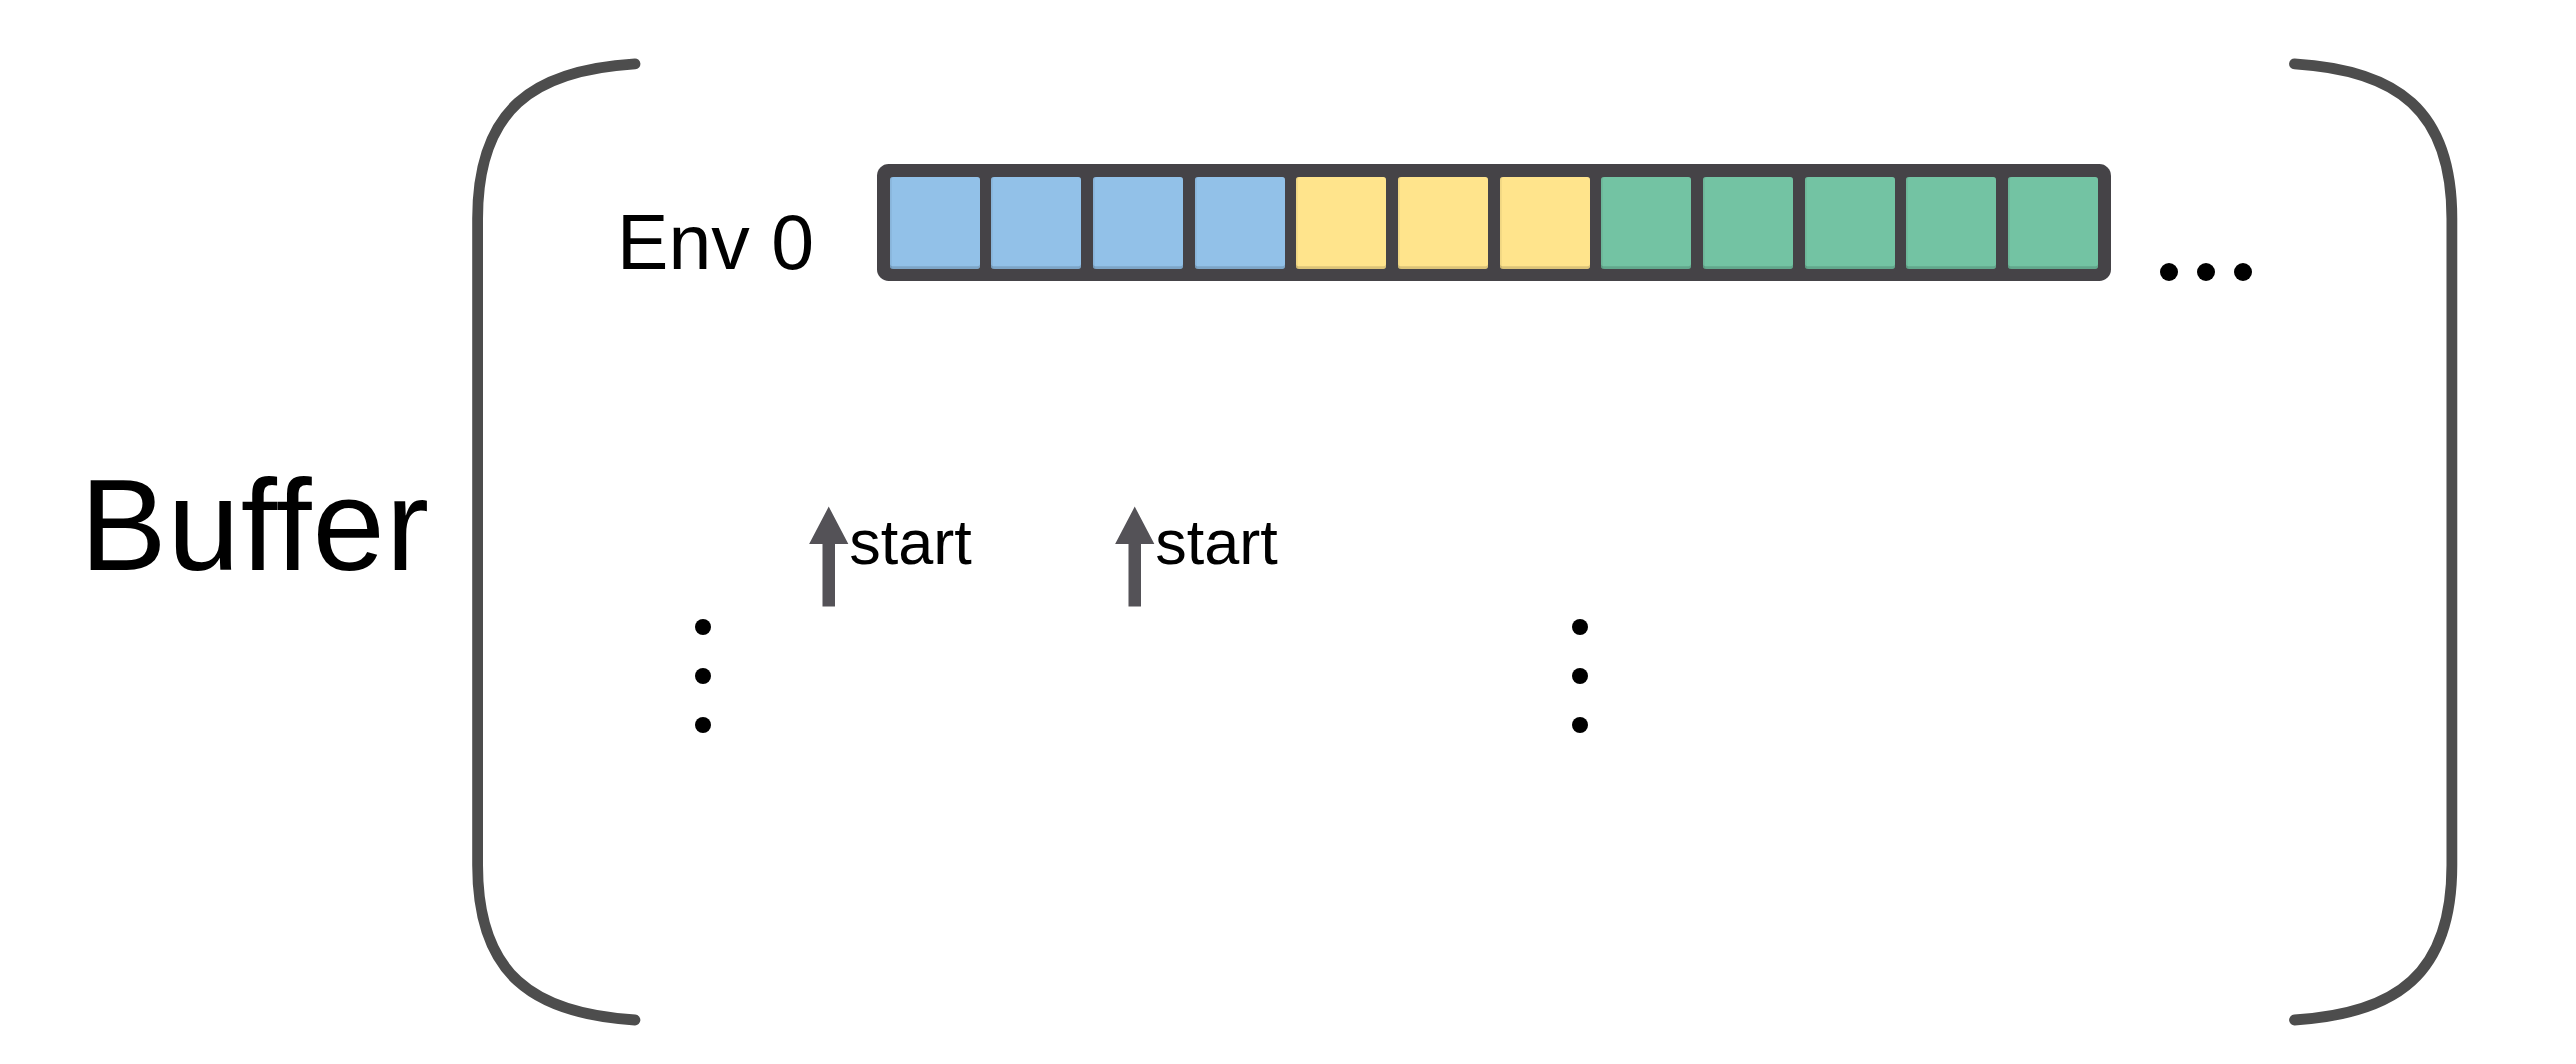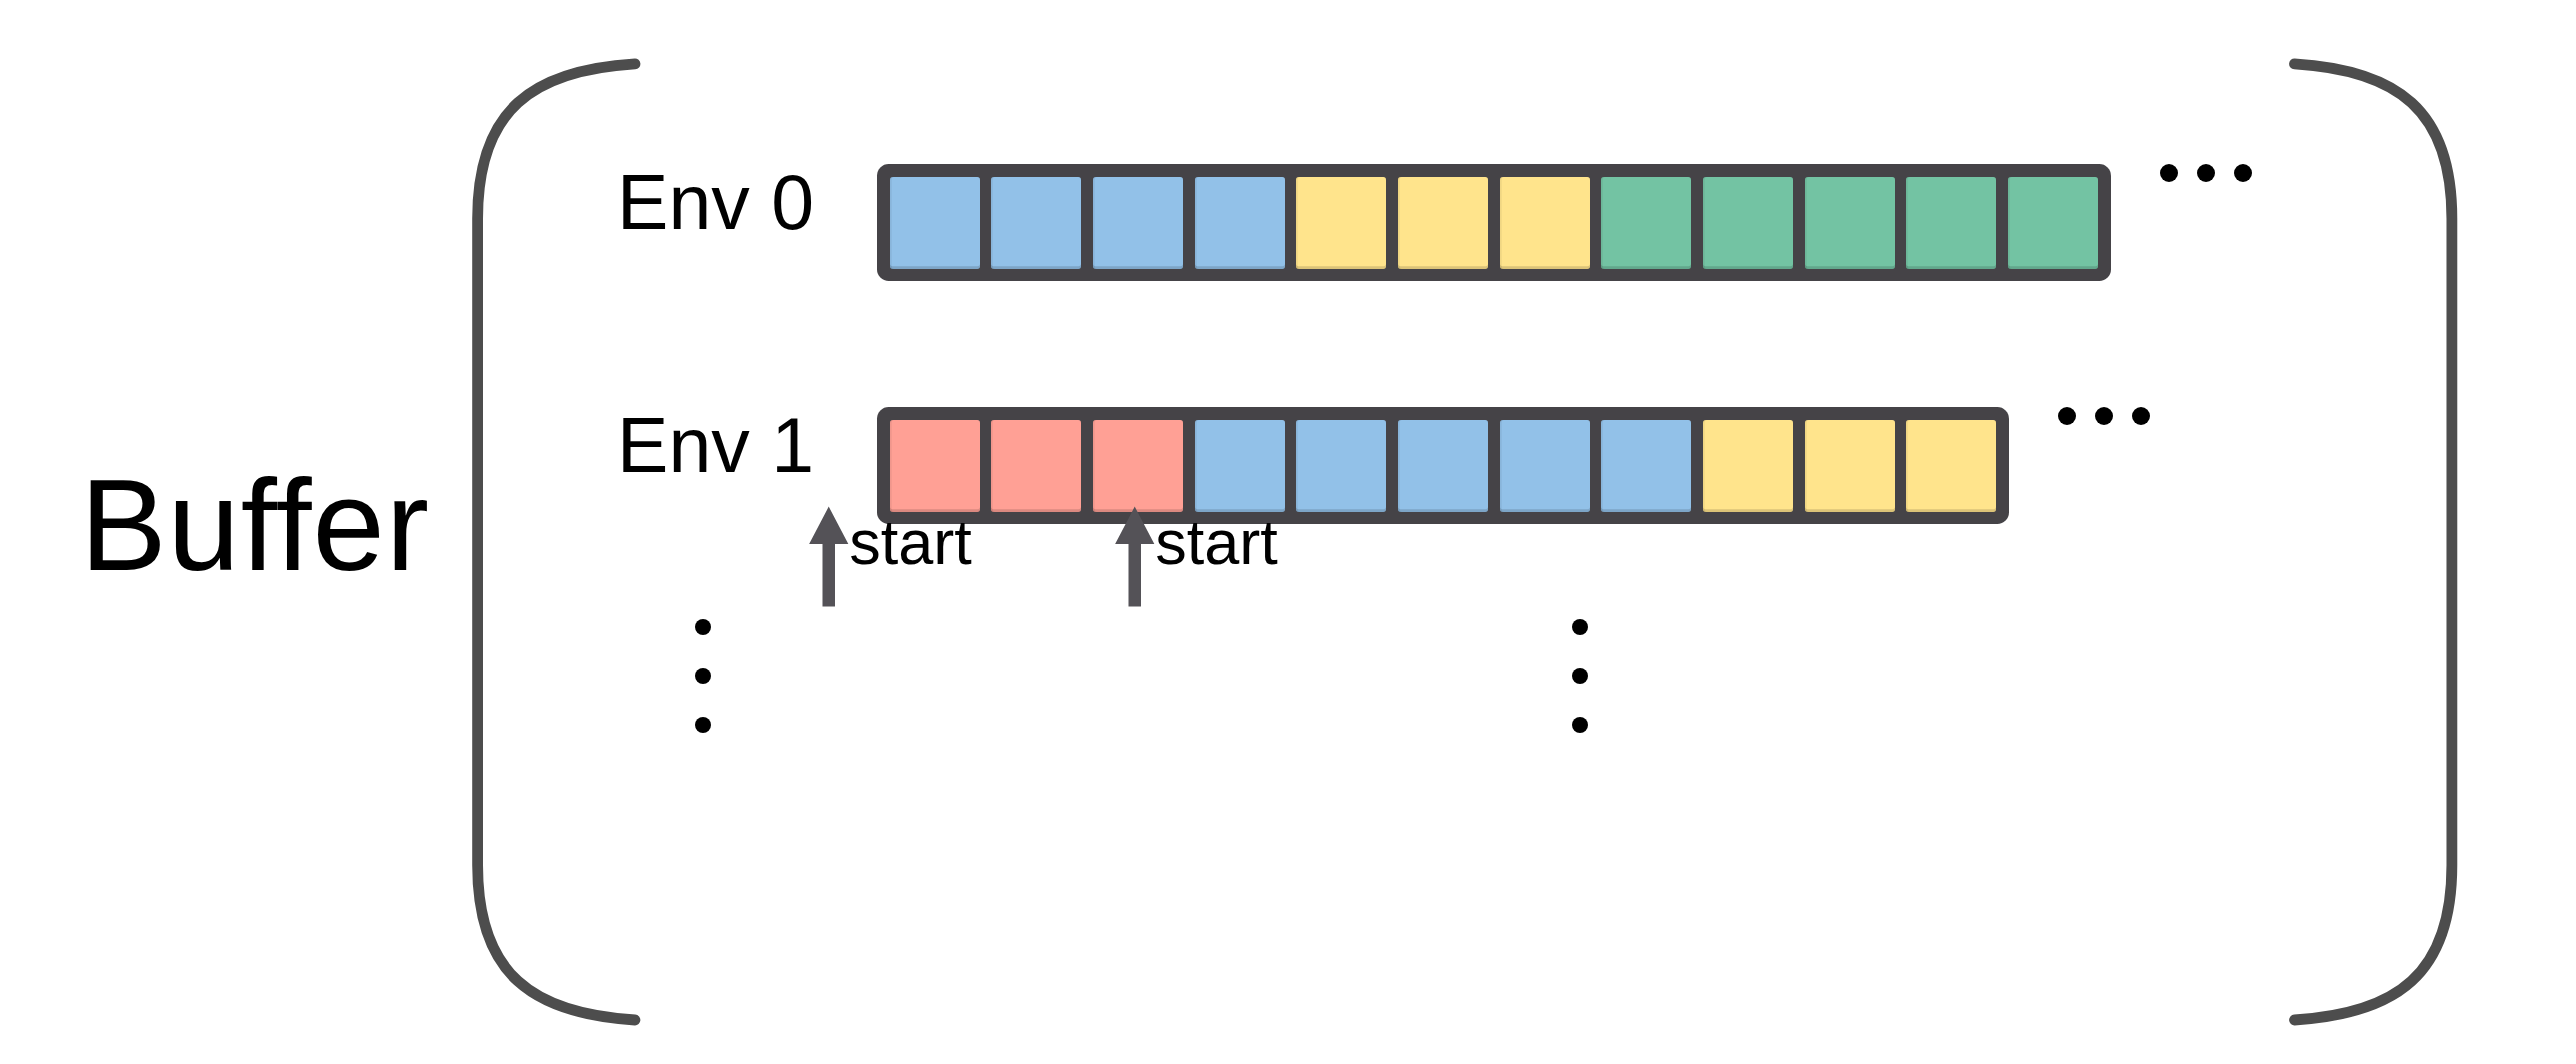--- a/index.html
+++ b/index.html
@@ -3,21 +3,21 @@
 <meta charset="utf-8">
 <style>
   html,body{margin:0;padding:0;background:#ffffff;}
   body{width:2576px;height:1065px;font-family:"Liberation Sans", sans-serif;color:#000;}
   .stage{position:relative;width:2576px;height:1065px;overflow:hidden;background:#fff;}
 
   .buffer-title{position:absolute;left:80px;top:454px;font-size:130px;line-height:1.1;letter-spacing:0.9px;}
 
   .bracket-svg{position:absolute;left:0;top:0;}
 
-  .env-row{position:absolute;left:0;display:flex;align-items:flex-start;height:117px;}
+  .env-row{position:absolute;left:0;display:flex;align-items:flex-end;height:117px;}
   .env-row.row0{top:164px;}
   .env-row.row1{top:407px;}
   .env-row.rown{top:827px;}
 
   .env-label{width:814px;text-align:right;font-size:77px;line-height:1;white-space:pre;}
 
   .cells{margin-left:63px;background:#454347;border-radius:11.7px;padding:12.6px;display:flex;gap:11.7px;box-sizing:border-box;height:117px;}
   .cell{width:90px;height:92px;border-radius:2.7px;flex:0 0 auto;
         box-shadow: inset 0 -2.7px 0 rgba(0,0,0,0.14), inset 1.8px 0 0 rgba(0,0,0,0.06);}
 
@@ -62,41 +62,20 @@
         <div class="cell" style="background: rgb(115, 195, 163);"></div>
         <div class="cell" style="background: rgb(115, 195, 163);"></div>
       </div>
     <div class="hdots">
       <span class="hdot" style="background: rgb(0, 0, 0);"></span>
       <span class="hdot" style="background: rgb(0, 0, 0);"></span>
       <span class="hdot" style="background: rgb(0, 0, 0);"></span>
     </div>
   </div>
 
-  <div class="env-row row1">
-    <div class="env-label">Env 1</div>
-    <div class="cells" style="background: rgb(69, 67, 71);">
-        <div class="cell" style="background: rgb(255, 160, 149);"></div>
-        <div class="cell" style="background: rgb(255, 160, 149);"></div>
-        <div class="cell" style="background: rgb(255, 160, 149);"></div>
-        <div class="cell" style="background: rgb(146, 193, 232);"></div>
-        <div class="cell" style="background: rgb(146, 193, 232);"></div>
-        <div class="cell" style="background: rgb(146, 193, 232);"></div>
-        <div class="cell" style="background: rgb(146, 193, 232);"></div>
-        <div class="cell" style="background: rgb(146, 193, 232);"></div>
-        <div class="cell" style="background: rgb(255, 228, 140);"></div>
-        <div class="cell" style="background: rgb(255, 228, 140);"></div>
-        <div class="cell" style="background: rgb(255, 228, 140);"></div>
-      </div>
-    <div class="hdots">
-      <span class="hdot" style="background: rgb(0, 0, 0);"></span>
-      <span class="hdot" style="background: rgb(0, 0, 0);"></span>
-      <span class="hdot" style="background: rgb(0, 0, 0);"></span>
-    </div>
-  </div>
 
 
   <div class="marker m0">
     <svg width="41" height="101" viewBox="0 0 46 112">
       <polygon points="23,0 45,42 30,42 30,112 16,112 16,42 1,42" fill="#545257"></polygon>
     </svg>
     <div class="marker-label">start</div>
   </div>
 
   <div class="marker m1">

